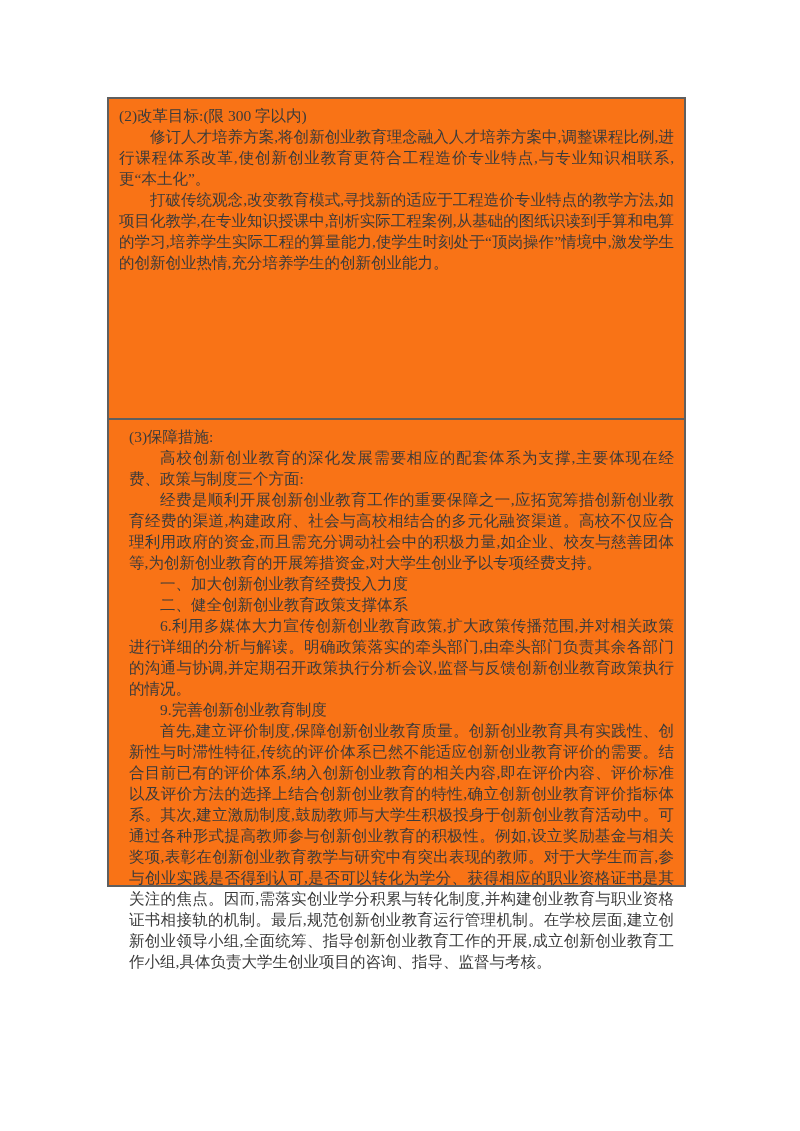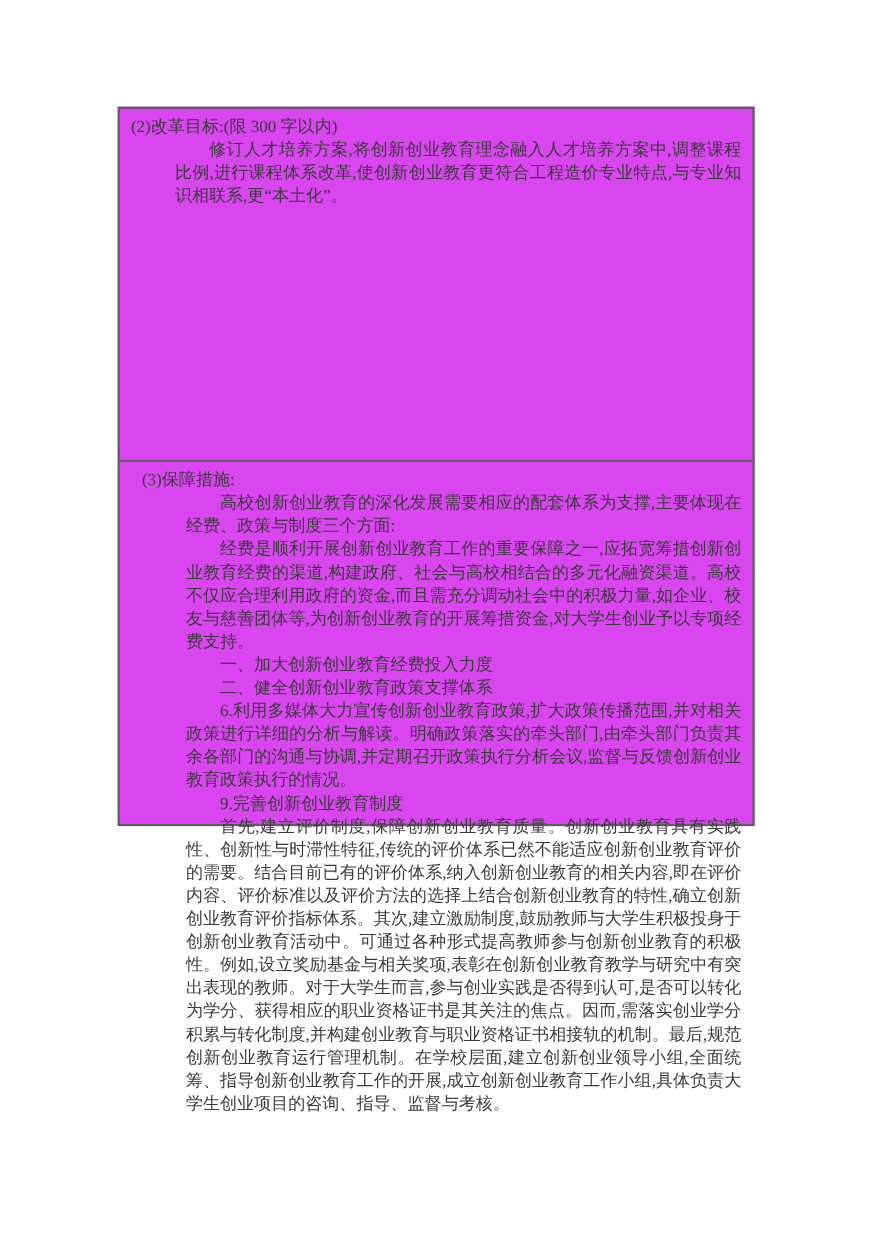--- a/index.html
+++ b/index.html
@@ -10,23 +10,23 @@
   body {
     position: relative;
     height: 1131px;
     font-family: "Liberation Serif", "DejaVu Serif", serif;
   }
   .form-table {
     position: absolute;
     left: 107px;
     top: 97px;
     width: 579px;
-    height: 654px;
+    height: 790px;
     border: 2px solid #5f5f5f;
-    background: #d946ef;
+    background: #f97316;
   }
   .cell {
     padding: 6px 10px 0 10px;
     color: #3b3b3b;
     font-size: 15.5px;
     line-height: 21px;
     text-align: justify;
     overflow: hidden;
   }
   .cell-reform {
@@ -38,31 +38,31 @@
     padding-left: 20px;
   }
   .section-heading {
     font-weight: normal;
     font-size: 15.5px;
     line-height: 21px;
     text-align: left;
   }
   .cell p {
     text-indent: 2em;
-    margin-left: 40px;
   }
 </style>
 </head>
 <body>
 
 <div class="form-table">
 
   <div class="cell cell-reform">
     <div class="section-heading">(2)改革目标:(限 300 字以内)</div>
     <p>修订人才培养方案,将创新创业教育理念融入人才培养方案中,调整课程比例,进行课程体系改革,使创新创业教育更符合工程造价专业特点,与专业知识相联系,更“本土化”。</p>
+    <p>打破传统观念,改变教育模式,寻找新的适应于工程造价专业特点的教学方法,如项目化教学,在专业知识授课中,剖析实际工程案例,从基础的图纸识读到手算和电算的学习,培养学生实际工程的算量能力,使学生时刻处于“顶岗操作”情境中,激发学生的创新创业热情,充分培养学生的创新创业能力。</p>
   </div>
 
   <div class="cell cell-safeguard">
     <div class="section-heading">(3)保障措施:</div>
     <p>高校创新创业教育的深化发展需要相应的配套体系为支撑,主要体现在经费、政策与制度三个方面:</p>
     <p>经费是顺利开展创新创业教育工作的重要保障之一,应拓宽筹措创新创业教育经费的渠道,构建政府、社会与高校相结合的多元化融资渠道。高校不仅应合理利用政府的资金,而且需充分调动社会中的积极力量,如企业、校友与慈善团体等,为创新创业教育的开展筹措资金,对大学生创业予以专项经费支持。</p>
     <p>一、加大创新创业教育经费投入力度</p>
     <p>二、健全创新创业教育政策支撑体系</p>
     <p>6.利用多媒体大力宣传创新创业教育政策,扩大政策传播范围,并对相关政策进行详细的分析与解读。明确政策落实的牵头部门,由牵头部门负责其余各部门的沟通与协调,并定期召开政策执行分析会议,监督与反馈创新创业教育政策执行的情况。</p>
     <p>9.完善创新创业教育制度</p>

